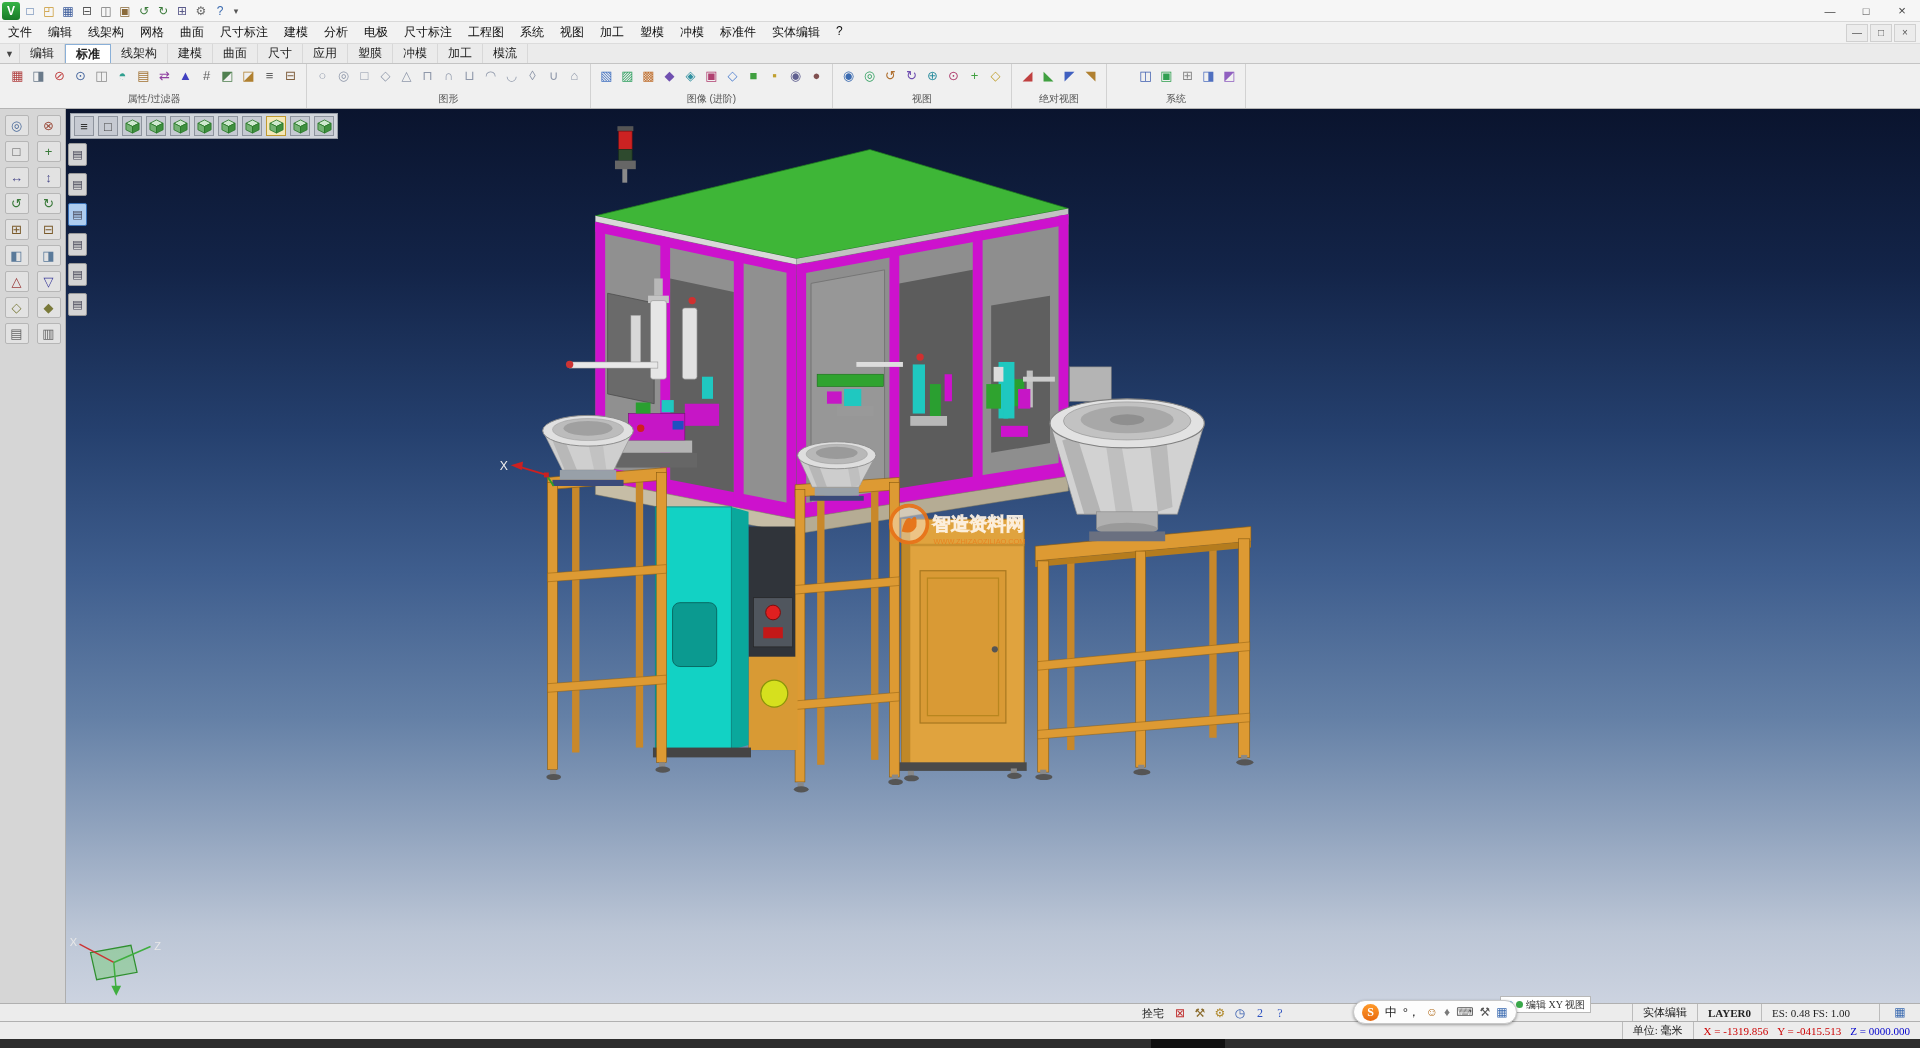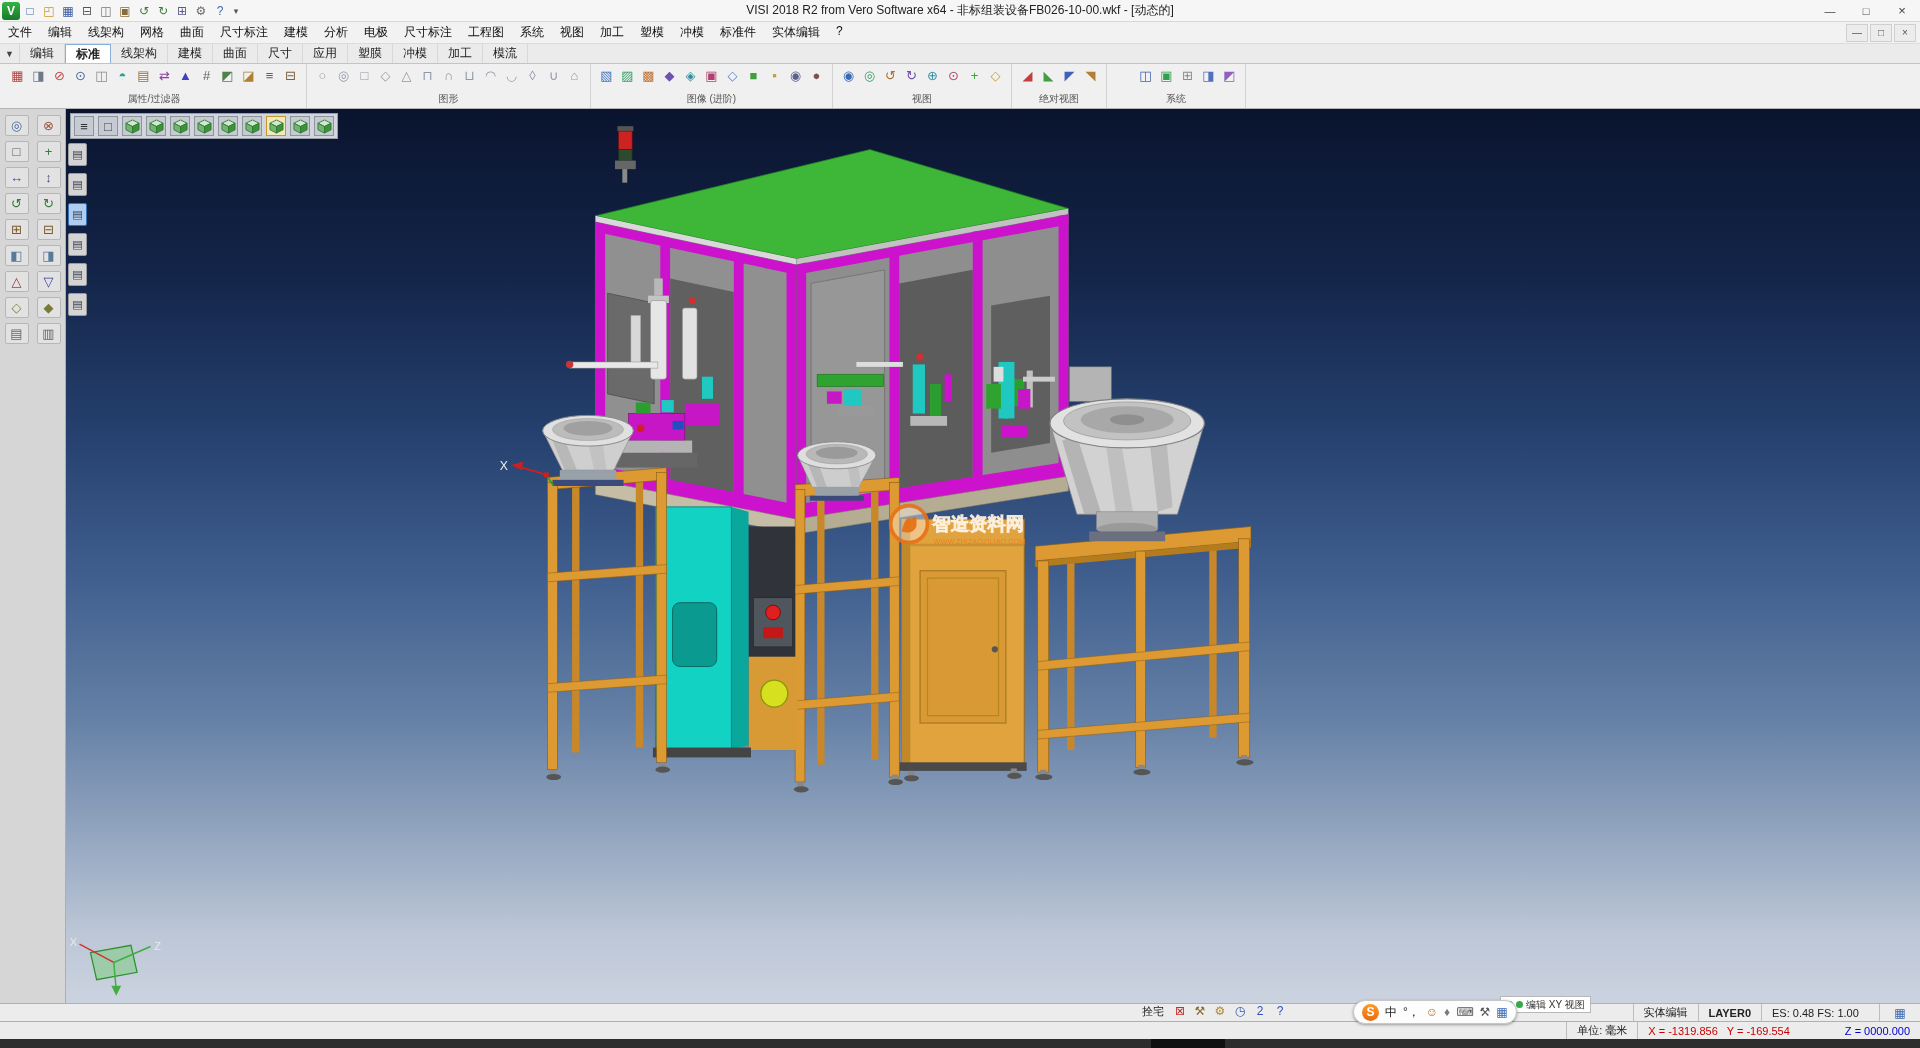--- a/index.html
+++ b/index.html
@@ -48,31 +48,31 @@
   .viewport{flex:1;position:relative;overflow:hidden;background:linear-gradient(180deg,#0a142e 0%,#132448 18%,#25406e 36%,#3f5e8e 52%,#6480a6 68%,#8fa2bd 80%,#bcc6d6 92%,#ccd3e0 100%);}
   .scene{position:absolute;inset:0;width:100%;height:100%;}
   .viewcube-bar{position:absolute;top:4px;left:4px;display:flex;gap:4px;background:#d2d6dc;border:1px solid #989ea8;padding:2px 3px;z-index:3;}
   .vc-btn{width:20px;height:20px;display:flex;align-items:center;justify-content:center;background:#c6cad2;border:1px solid #8e949e;font-size:13px;color:#333;}
   .vc-btn.active{background:#f4e8b8;border-color:#c09a30;}
   .sidebarB{position:absolute;left:2px;top:34px;display:flex;flex-direction:column;gap:7px;z-index:3;}
   .sbB-btn{width:19px;height:23px;display:flex;align-items:center;justify-content:center;background:#d4d4d4;border:1px solid #9a9a9a;font-size:11px;color:#445;border-radius:2px;}
   .sbB-btn.active{background:#aecdf0;border-color:#3a72b8;}
 
   
-  .statusbar{height:18px;background:#ececec;border-top:1px solid #b0b0b0;display:flex;align-items:flex-start;font-size:11px;color:#222;position:relative;flex:0 0 auto;}
+  .statusbar{height:18px;background:#ececec;border-top:1px solid #b0b0b0;display:flex;align-items:flex-end;font-size:11px;color:#222;position:relative;flex:0 0 auto;font-family:Liberation Serif, serif;}
   .snap{margin-left:1136px;padding:0 6px;white-space:nowrap;}
   .sicons{display:inline-flex;}
   .sticon{width:20px;display:inline-flex;justify-content:center;font-size:12px;}
   .spacer{flex:1;}
   .scell{height:100%;display:flex;align-items:center;padding:0 10px;border-left:1px solid #bcbcbc;white-space:nowrap;}
   .scell.bold{font-weight:bold;}
   .scell.wide{min-width:118px;}
   .coords{display:flex;gap:9px;padding:0 10px;border-left:1px solid #bcbcbc;height:100%;align-items:center;white-space:nowrap;}
   .cx,.cy{color:#cc0000;}
-  .cz{color:#0000cc;margin-left:46px;}
+  .cz{color:#0000cc;}
   .ime{position:absolute;left:1353px;top:-4px;height:24px;display:flex;align-items:center;background:#fdfdfd;border:1px solid #c8c8c8;border-radius:12px;padding:0 8px;gap:6px;box-shadow:0 1px 3px rgba(0,0,0,.35);z-index:6;}
   .ime-logo{width:17px;height:17px;background:linear-gradient(#ff9a2a,#e86a10);color:#fff;font-weight:bold;border-radius:50%;display:flex;align-items:center;justify-content:center;font-size:12px;}
   .ime-items{display:flex;gap:6px;align-items:center;}
   .imeicon{font-size:12px;color:#333;}
   .view-popup{position:absolute;left:1500px;top:-8px;height:17px;display:flex;align-items:center;gap:3px;background:#fff;border:1px solid #b8b8b8;padding:0 5px;font-size:10px;z-index:5;color:#333;white-space:nowrap;}
   .vp-dot{width:7px;height:7px;border-radius:50%;background:#3a9ad0;display:inline-block;}
   .vp-dot.green{background:#3aa84a;}
 
   .taskbar{height:9px;background:#2d2d2d;position:relative;flex:0 0 auto;}
   .tb-block{position:absolute;left:1151px;width:74px;top:0;bottom:0;background:#101010;}
@@ -89,21 +89,20 @@
       <span class="ticon qa-icon" style="color: rgb(85, 85, 85);">⊟</span>
       <span class="ticon qa-icon" style="color: rgb(119, 119, 119);">◫</span>
       <span class="ticon qa-icon" style="color: rgb(138, 106, 58);">▣</span>
       <span class="ticon qa-icon" style="color: rgb(58, 122, 58);">↺</span>
       <span class="ticon qa-icon" style="color: rgb(58, 122, 58);">↻</span>
       <span class="ticon qa-icon" style="color: rgb(90, 90, 138);">⊞</span>
       <span class="ticon qa-icon" style="color: rgb(106, 106, 106);">⚙</span>
       <span class="ticon qa-icon" style="color: rgb(58, 106, 176);">?</span>
     </div>
   <span class="ticon qa-drop">▾</span>
-  <div class="title-text">VISI 2018 R2 from Vero Software x64 - 非标组装设备FB026-10-00.wkf - [动态的]</div>
   <div class="win-controls">
       <span class="win-btn">—</span>
       <span class="win-btn">□</span>
       <span class="win-btn">×</span>
     </div>
 </div>
 
 <div class="menubar">
   <div class="menus">
       <span class="menu-item">文件</span>
@@ -614,20 +613,20 @@
   <span class="scell">
     <span class="sticon" style="color:#3a6ab0">▦</span>
   </span>
 </div>
 
 <div class="statusbar">
   <span class="spacer"></span>
   <span class="scell">单位: 毫米</span>
   <div class="coords">
     <span class="cx">X = -1319.856</span>
-    <span class="cy">Y = -169.554</span>
+    <span class="cy">Y = -0415.513</span>
     <span class="cz">Z = 0000.000</span>
   </div>
 </div>
 
 <div class="taskbar">
   <div class="tb-block"></div>
 </div>
 
 </body></html>

